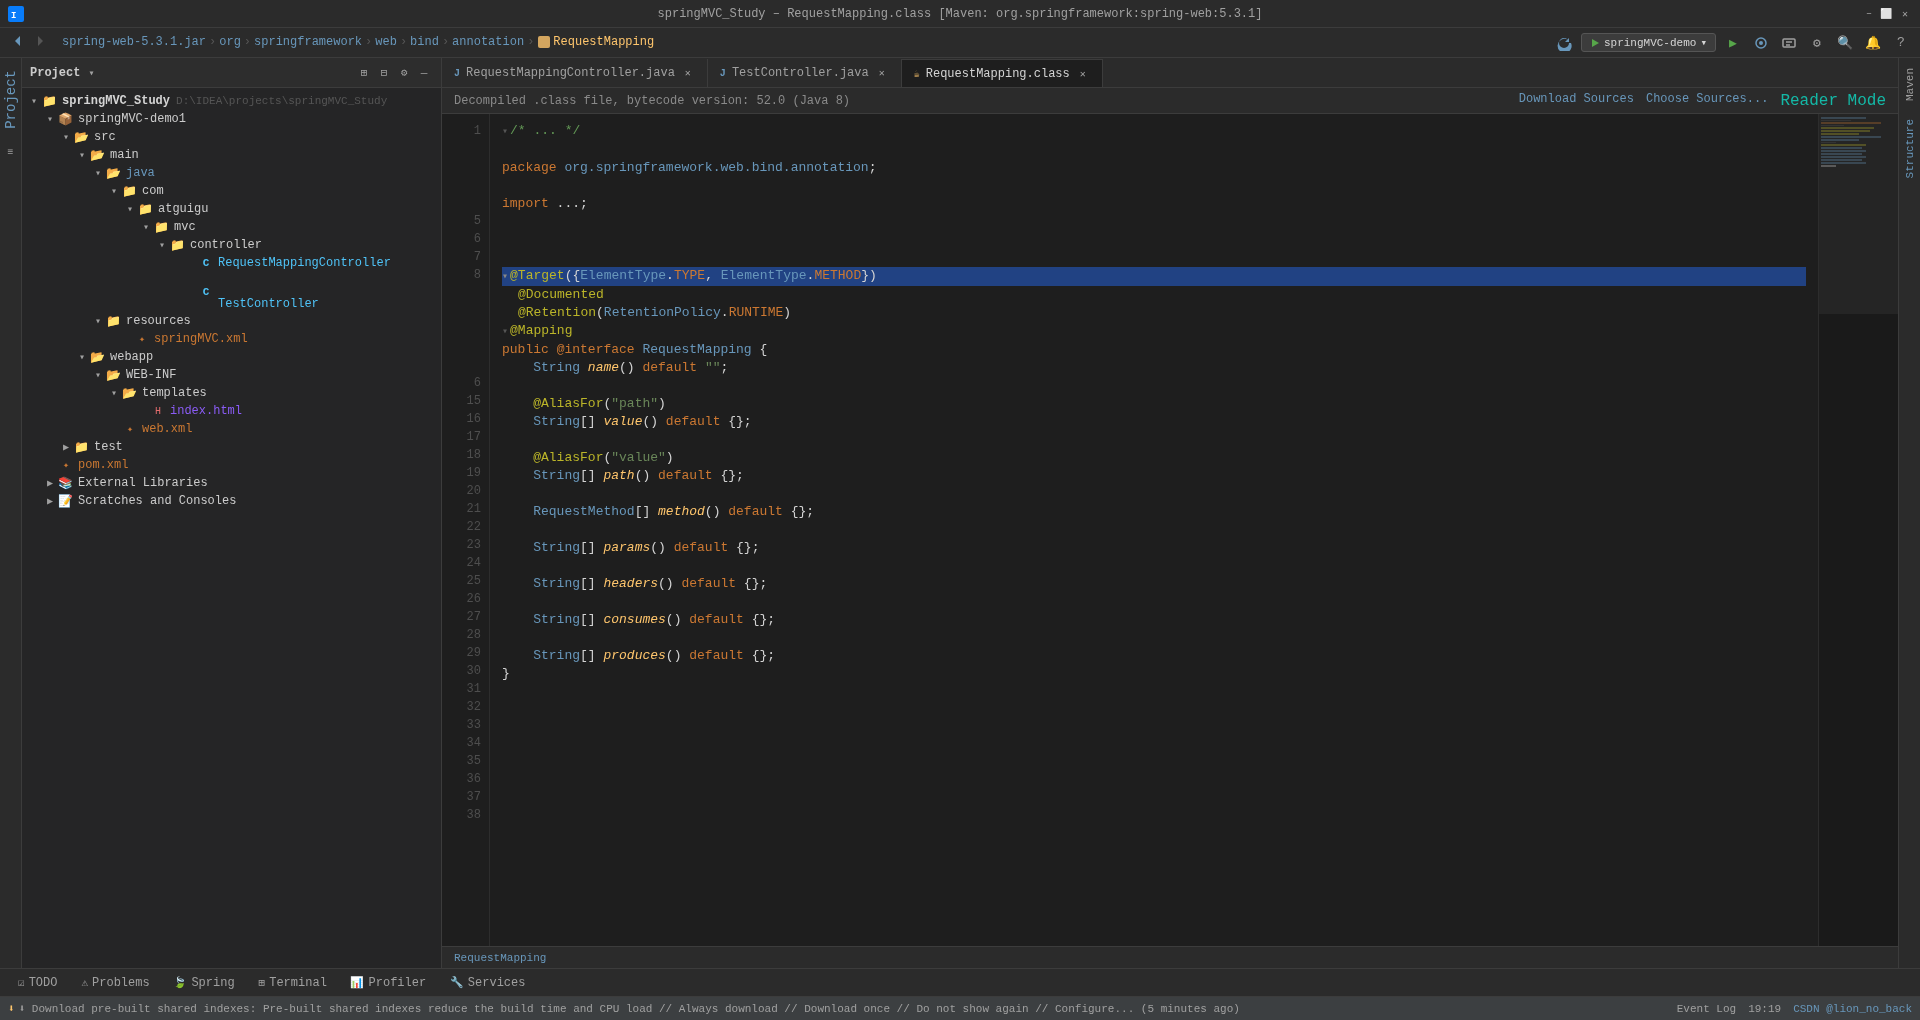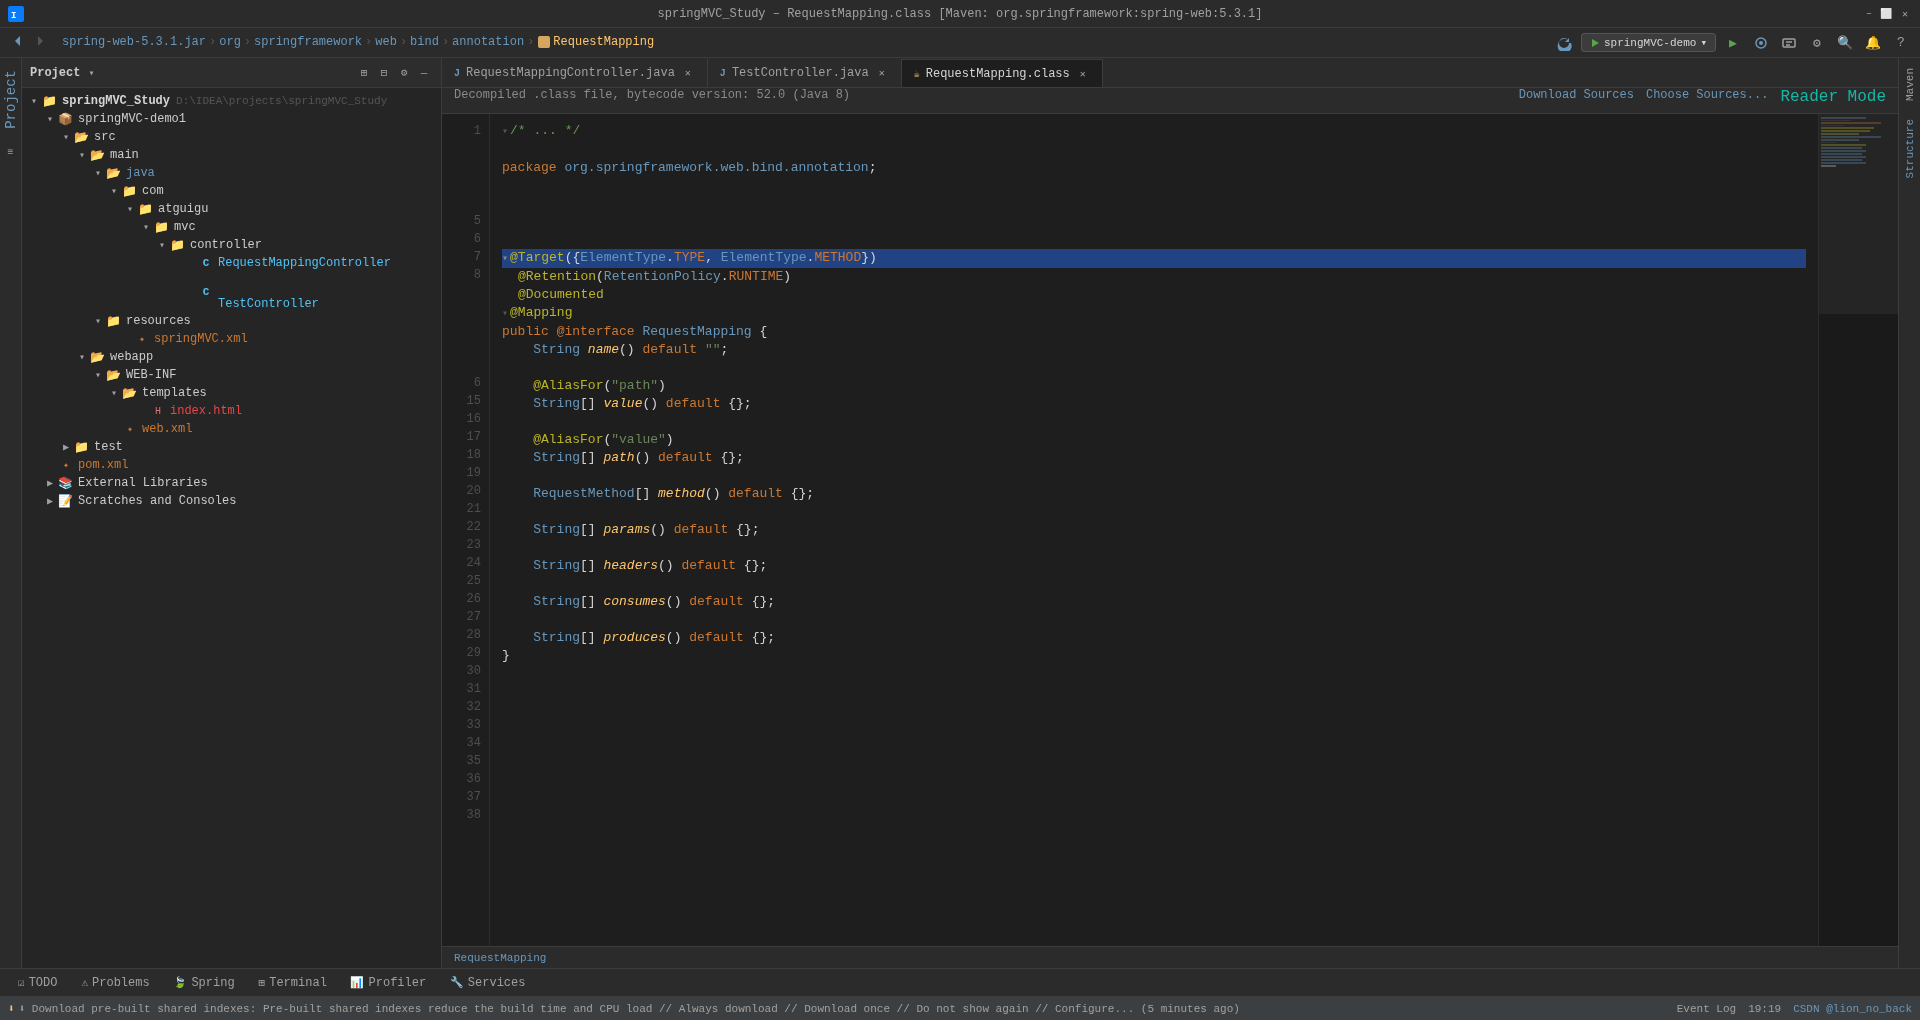--- a/index.html
+++ b/index.html
@@ -233,21 +233,21 @@
       color: #a0a0a0;
     }
     .tab-icon-java { color: #6897bb; font-size: 10px; font-weight: bold; }
     .tab-icon-class { color: #ffc66d; font-size: 10px; }
 
     
     .decompile-bar {
       height: 26px;
       background: #2b2b2b;
       display: flex;
-      align-items: flex-start;
+      align-items: center;
       padding: 0 12px;
       border-bottom: 1px solid #3c3c3c;
       font-size: 12px;
       color: #8a8a8a;
       gap: 8px;
     }
     .decompile-bar-actions {
       margin-left: auto;
       display: flex;
       gap: 12px;
@@ -601,21 +601,21 @@
 
       <div class="tree-item" style="padding-left:84px;">
         <span class="tree-arrow">▾</span>
         <span class="tree-icon icon-folder-open">📂</span>
         <span>templates</span>
       </div>
 
       <div class="tree-item" style="padding-left:112px;">
         <span class="tree-arrow" style="visibility:hidden;">▾</span>
         <span class="tree-icon" style="color:#e36c6c;font-size:10px;">H</span>
-        <span style="color:#ef4444;text-align:center;">index.html</span>
+        <span style="color:#8b5cf6;text-align:center;">index.html</span>
       </div>
 
       <div class="tree-item" style="padding-left:84px;">
         <span class="tree-arrow" style="visibility:hidden;">▾</span>
         <span class="tree-icon" style="color:#cb7832;font-size:10px;">✦</span>
         <span style="color:#cb7832;">web.xml</span>
       </div>
 
       <div class="tree-item" style="padding-left:36px;">
         <span class="tree-arrow">▶</span>
@@ -717,26 +717,27 @@
           <div style="line-height:18px;height:18px;">36</div>
           <div style="line-height:18px;height:18px;">37</div>
           <div style="line-height:18px;height:18px;">38</div>
         </div>
 
       <div class="code-content" id="code-main">
 <span class="line"><span class="fold-btn">▾</span><span class="comment">/* ... */</span></span>
 <span class="line"></span>
 <span class="line"><span class="kw">package</span> <span class="type">org.springframework.web.bind.annotation</span>;</span>
 <span class="line"></span>
+<span class="line"><span class="kw">import</span> ...;</span>
 <span class="line"></span>
 <span class="line"></span>
 <span class="line"></span>
 <span class="line" style="background:#214283;display:block;"><span class="fold-btn" style="color:#888;">▾</span><span class="ann">@Target</span>(<span class="bracket">{</span><span class="type">ElementType</span>.<span class="kw">TYPE</span>, <span class="type">ElementType</span>.<span class="kw">METHOD</span><span class="bracket">}</span>)</span>
+<span class="line"><span style="width:16px;display:inline-block;"></span><span class="ann">@Documented</span></span>
 <span class="line"><span style="width:16px;display:inline-block;"></span><span class="ann">@Retention</span>(<span class="type">RetentionPolicy</span>.<span class="kw">RUNTIME</span>)</span>
-<span class="line"><span style="width:16px;display:inline-block;"></span><span class="ann">@Documented</span></span>
 <span class="line"><span class="fold-btn">▾</span><span class="ann">@Mapping</span></span>
 <span class="line"><span class="kw2">public</span> <span class="kw">@interface</span> <span class="type">RequestMapping</span> <span class="bracket">{</span></span>
 <span class="line">    <span class="type">String</span> <span class="method">name</span>() <span class="kw">default</span> <span class="str">""</span>;</span>
 <span class="line"></span>
 <span class="line">    <span class="ann">@AliasFor</span>(<span class="str">"path"</span>)</span>
 <span class="line">    <span class="type">String</span>[] <span class="method">value</span>() <span class="kw">default</span> {};</span>
 <span class="line"></span>
 <span class="line">    <span class="ann">@AliasFor</span>(<span class="str">"value"</span>)</span>
 <span class="line">    <span class="type">String</span>[] <span class="method">path</span>() <span class="kw">default</span> {};</span>
 <span class="line"></span>

